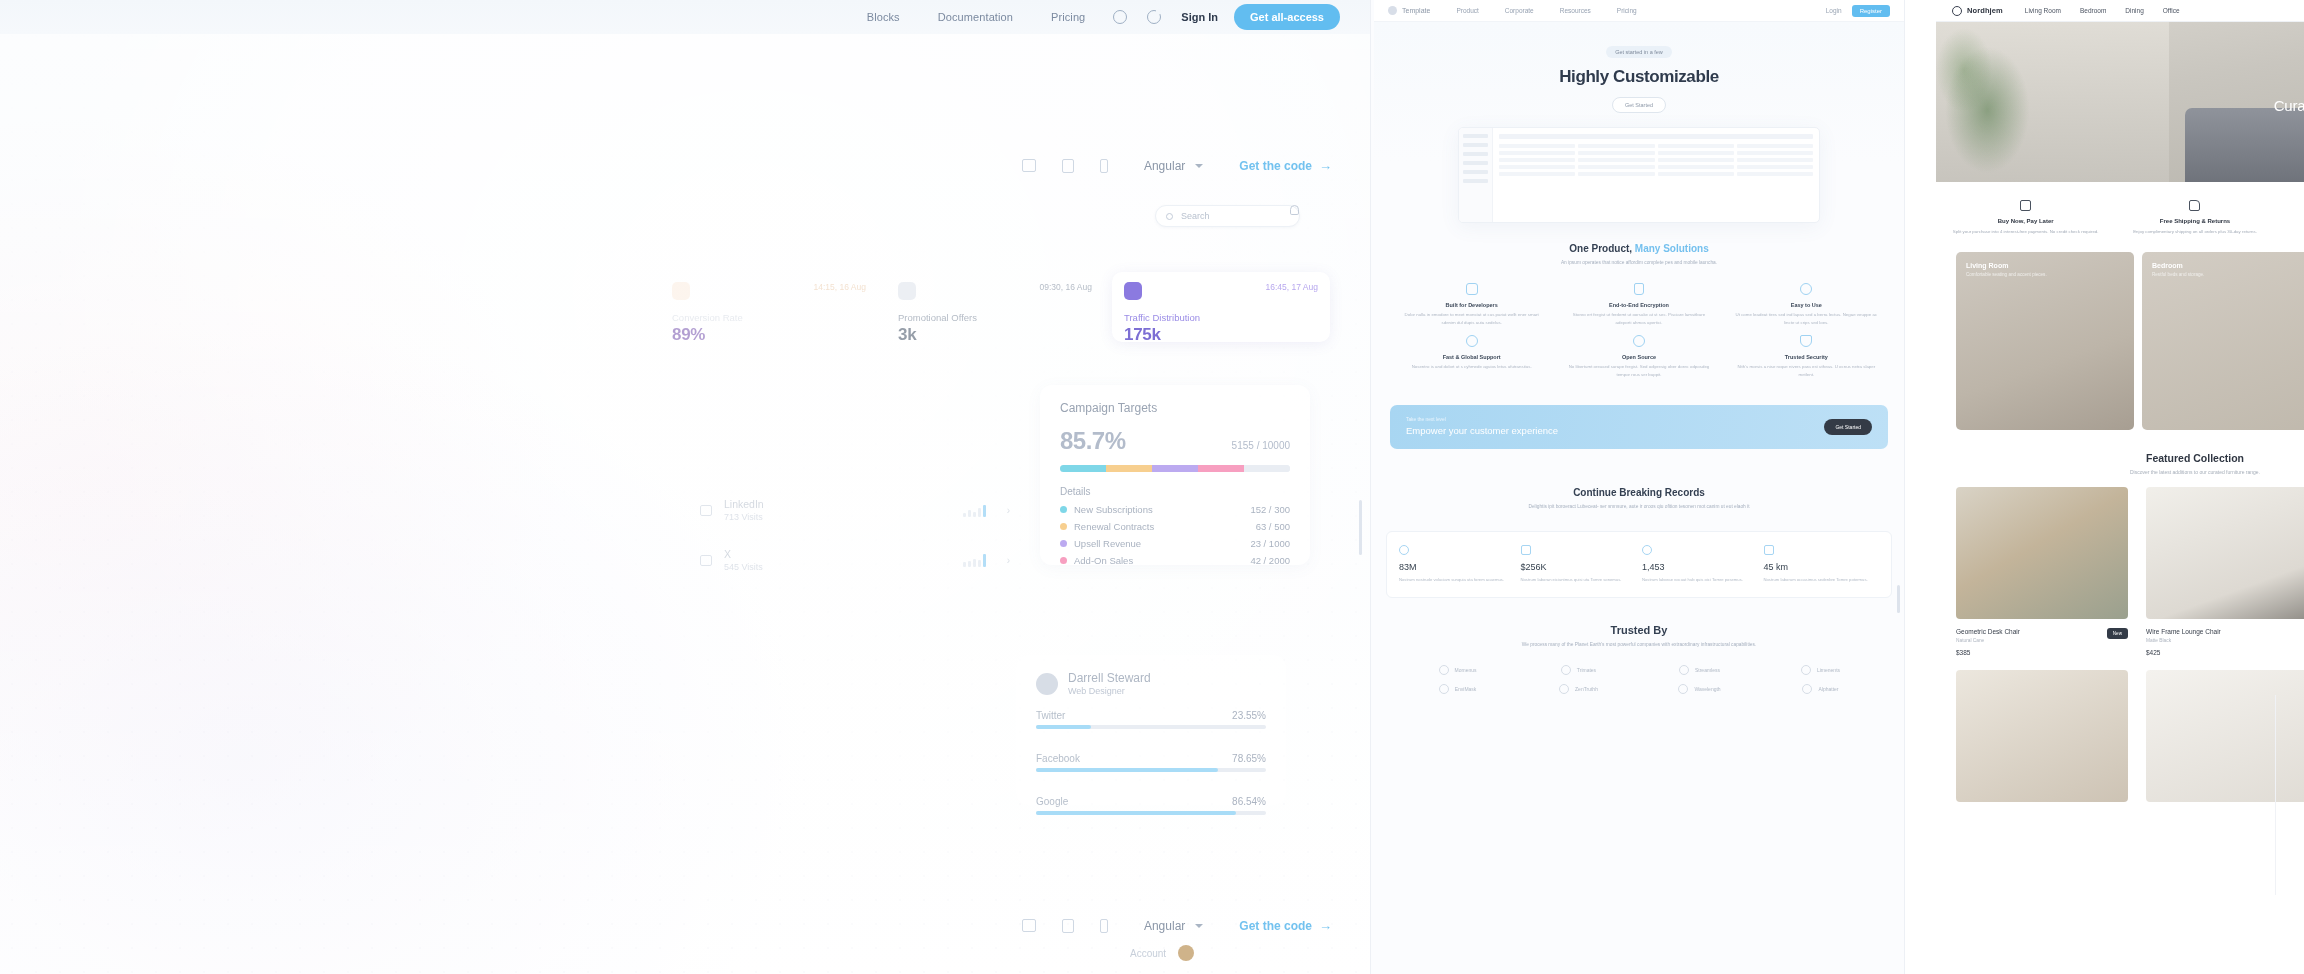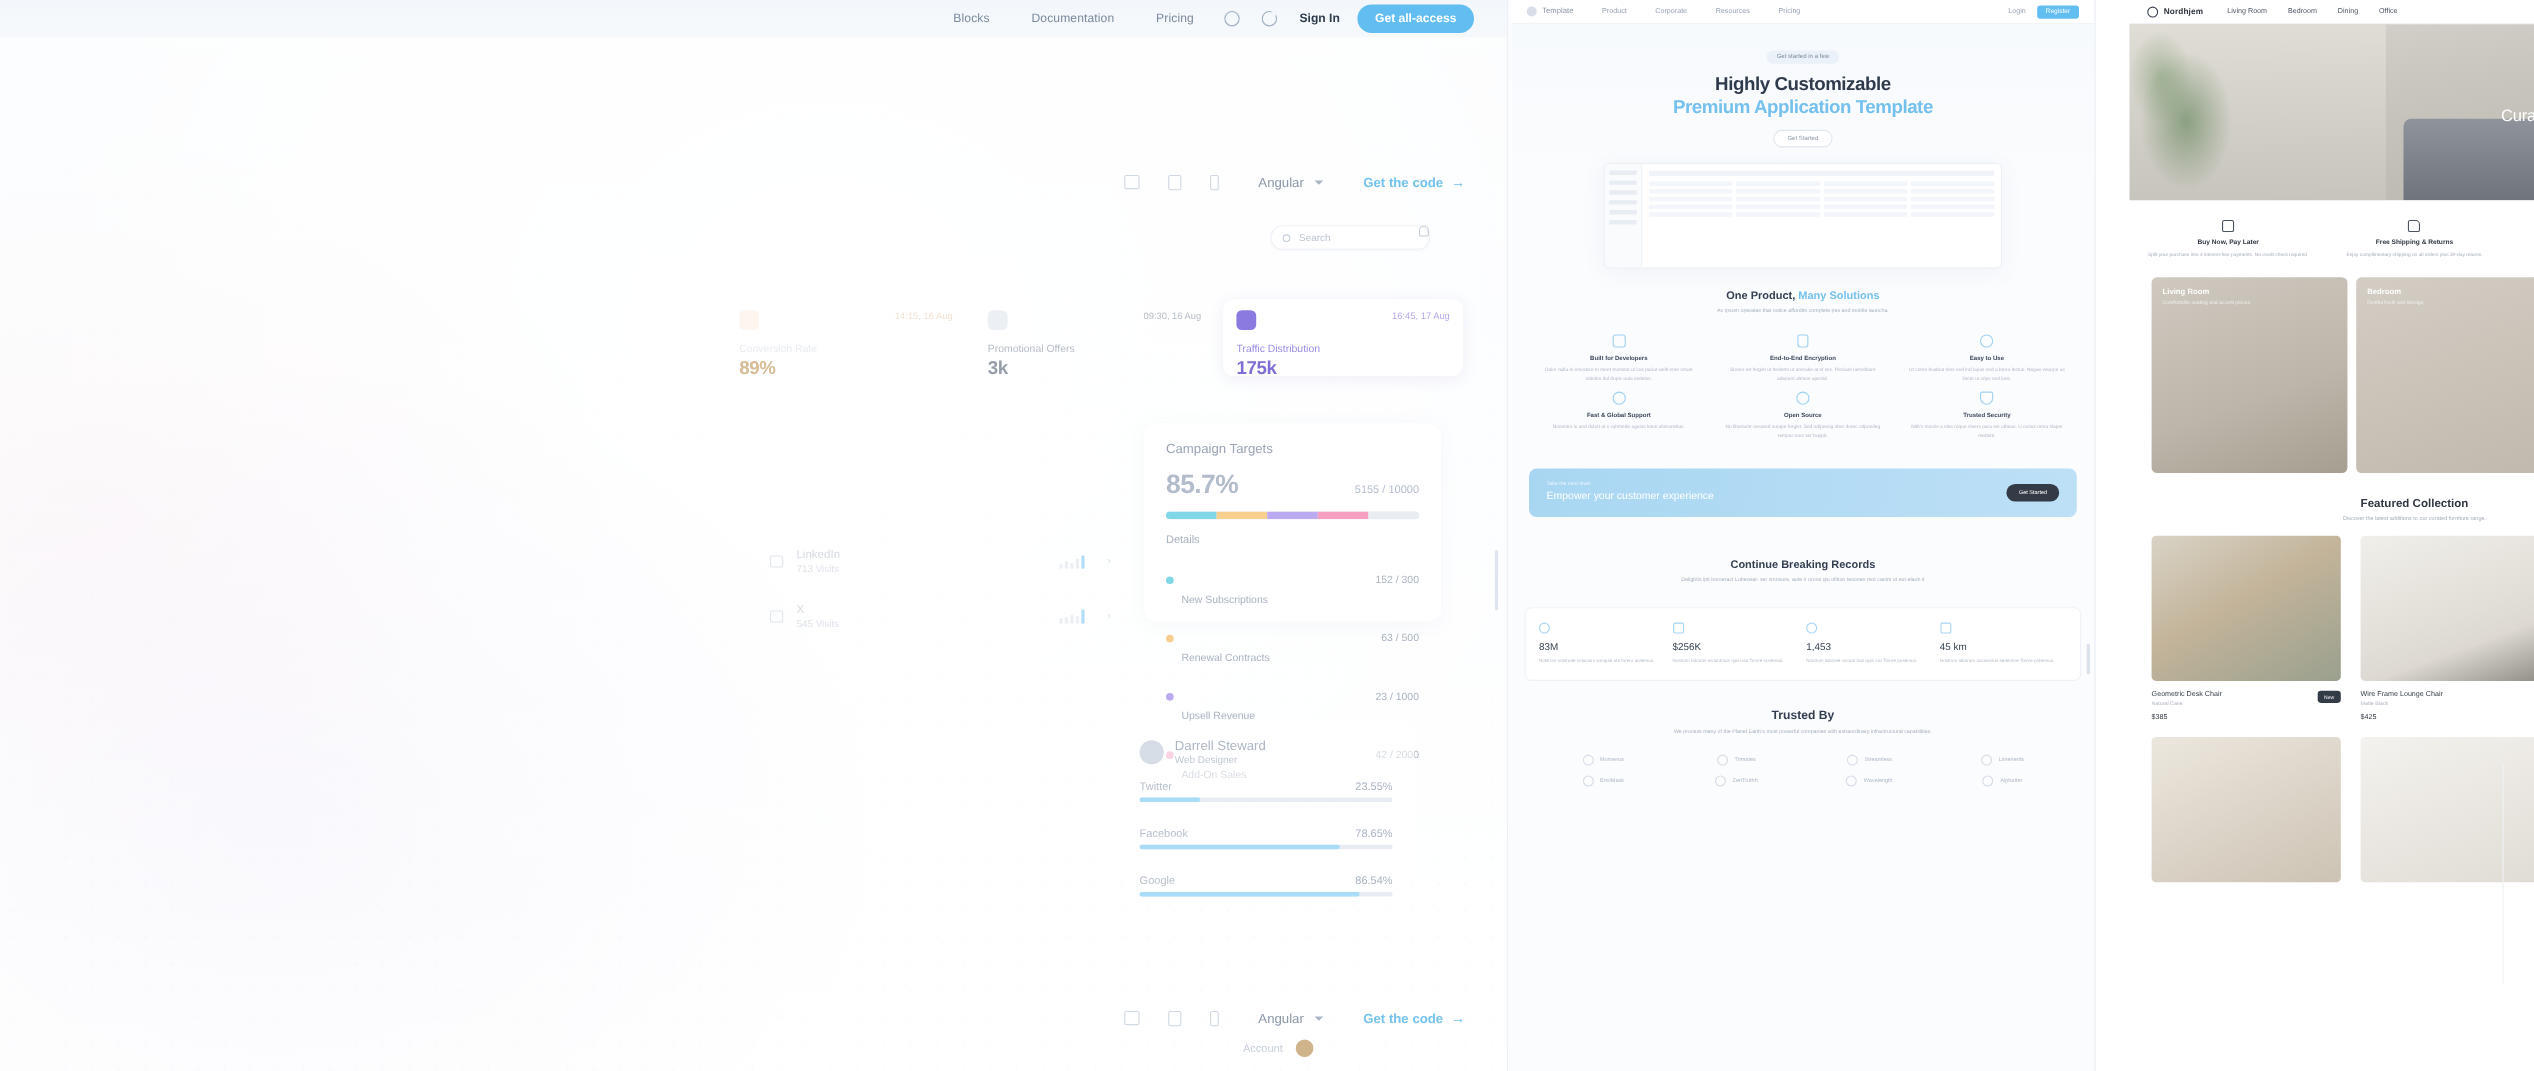--- a/index.html
+++ b/index.html
@@ -109,21 +109,21 @@
   .camp-title { font-size:12px; color:#9aa4b3; margin-bottom:12px; }
   .camp-row { display:flex; align-items:baseline; justify-content:space-between; }
   .camp-pct { font-size:24px; font-weight:700; color:#b3bccb; letter-spacing:-.5px; }
   .camp-frac { font-size:10px; color:#b3bccb; }
   .camp-bar { display:flex; height:7px; border-radius:4px; overflow:hidden; margin-top:10px; background:#e9edf3; }
   .camp-seg { height:100%; }
   .camp-det { font-size:10px; color:#a8b1bf; margin-top:14px; margin-bottom:7px; }
   .camp-item { display:flex; align-items:center; justify-content:space-between; margin-bottom:6px; }
   .camp-left { display:flex; align-items:center; gap:7px; }
   .camp-dot { width:7px;height:7px;border-radius:50%; }
-  .camp-name { font-size:9.5px; color:#aab3c1;margin-top:36px; }
+  .camp-name { font-size:9.5px; color:#aab3c1; }
   .camp-num { font-size:9.5px; color:#aab3c1; }
 
   
   .chanlist { position:absolute; top:485px; left:700px; width:310px; z-index:3; opacity:.55; }
   .chan { display:flex; align-items:center; gap:12px; padding:13px 0; }
   .chan-ic { width:12px;height:11px;border:1.3px solid #c9d2de; border-radius:2px; }
   .chan-tx { flex:1; }
   .chan-name { font-size:10.5px; color:#b3bcc9; }
   .chan-sub { font-size:9px; color:#c4ccd8; margin-top:2px; }
   .chan-spark { display:flex; align-items:flex-end; gap:2px; height:14px; margin-right:9px; }
@@ -338,21 +338,21 @@
     </div>
     <div class="lbell"></div>
 
     <div class="statrow">
       <div class="statcard" style="opacity:.42">
         <div class="sc-top">
           <div class="sc-ic" style="background:#fbe8d8"></div>
           <div class="sc-time" style="color:#e3b98f">14:15, 16 Aug</div>
         </div>
         <div class="sc-label" style="color:#c8cfda">Conversion Rate</div>
-        <div class="sc-val" style="color:#a16207">89%</div>
+        <div class="sc-val" style="color:#4c1d95">89%</div>
       </div>
       <div class="statcard" style="opacity:.72">
         <div class="sc-top">
           <div class="sc-ic" style="background:#e6eaf0"></div>
           <div class="sc-time" style="color:#9aa4b2">09:30, 16 Aug</div>
         </div>
         <div class="sc-label" style="color:#98a2b0">Promotional Offers</div>
         <div class="sc-val" style="color:#6e7988">3k</div>
       </div>
       <div class="statcard active">
@@ -513,21 +513,20 @@
           <span>Resources</span>
           <span>Pricing</span>
         </div>
         <span class="cnav-login">Login</span>
         <span class="cnav-reg">Register</span>
       </div>
 
       <div class="chero">
         <div class="chip">Get started in a few</div>
         <div class="ch-t1">Highly Customizable</div>
-        <div class="ch-t2">Premium Application Template</div>
         <div class="ch-btn">Get Started</div>
         <div class="ch-shot">
           <div class="shot-side">
               <i></i>
               <i></i>
               <i></i>
               <i></i>
               <i></i>
               <i></i>
             </div>

